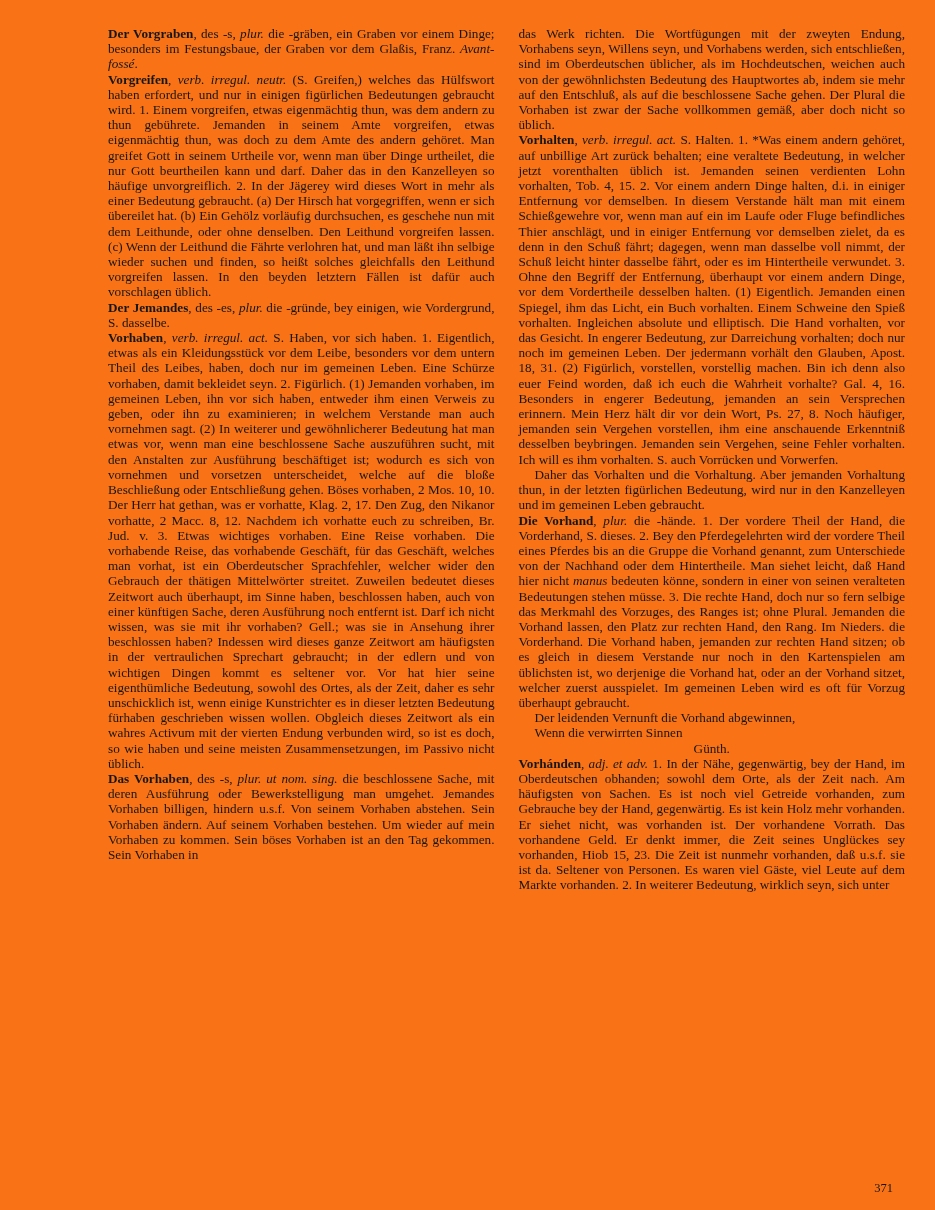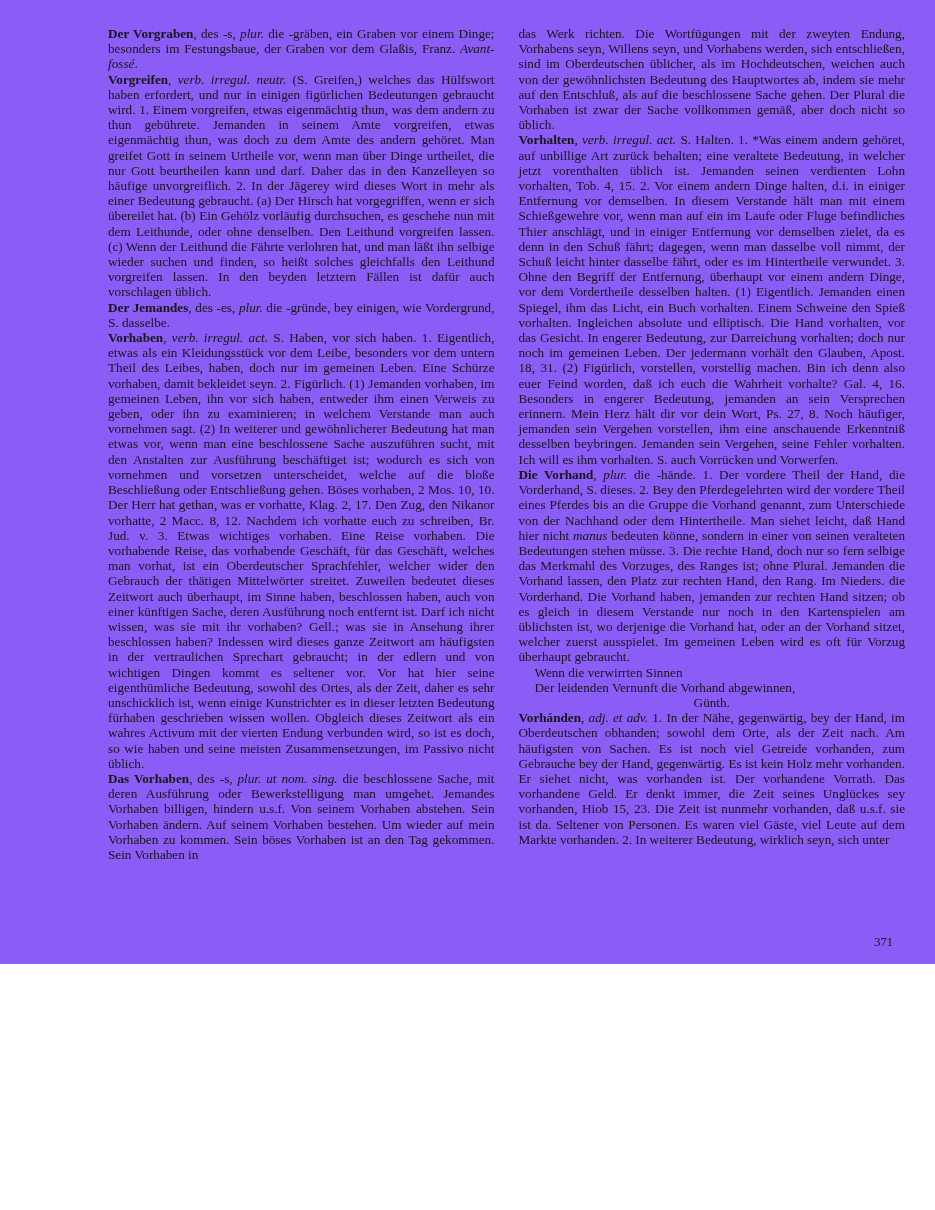--- a/index.html
+++ b/index.html
@@ -3,23 +3,23 @@
 <meta charset="utf-8">
 <style>
   html, body {
     margin: 0;
     padding: 0;
     background: #ffffff;
   }
   .page {
     position: relative;
     width: 935px;
-    height: 964px;
+    height: 1210px;
     box-sizing: border-box;
-    background: #8b5cf6;
+    background: #f97316;
     padding: 26px 30px 30px 108px;
     font-family: "Liberation Serif", "DejaVu Serif", serif;
     color: #161616;
     overflow: hidden;
   }
   .columns {
     display: flex;
     gap: 24px;
   }
   .col {
@@ -61,21 +61,22 @@
     <div class="col">
         <p class="entry"><span class="seg-b">Der Vorgraben</span><span>, des -s, </span><span class="seg-i">plur.</span><span> die -gräben, ein Graben vor einem Dinge; besonders im Festungsbaue, der Graben vor dem Glaßis, Franz. </span><span class="seg-i">Avant-fossé</span><span>.</span></p>
         <p class="entry"><span class="seg-b">Vorgreifen</span><span>, </span><span class="seg-i">verb. irregul. neutr.</span><span> (S. Greifen,) welches das Hülfswort haben erfordert, und nur in einigen figürlichen Bedeutungen gebraucht wird. 1. Einem vorgreifen, etwas eigenmächtig thun, was dem andern zu thun gebührete. Jemanden in seinem Amte vorgreifen, etwas eigenmächtig thun, was doch zu dem Amte des andern gehöret. Man greifet Gott in seinem Urtheile vor, wenn man über Dinge urtheilet, die nur Gott beurtheilen kann und darf. Daher das in den Kanzelleyen so häufige unvorgreiflich. 2. In der Jägerey wird dieses Wort in mehr als einer Bedeutung gebraucht. (a) Der Hirsch hat vorgegriffen, wenn er sich übereilet hat. (b) Ein Gehölz vorläufig durchsuchen, es geschehe nun mit dem Leithunde, oder ohne denselben. Den Leithund vorgreifen lassen. (c) Wenn der Leithund die Fährte verlohren hat, und man läßt ihn selbige wieder suchen und finden, so heißt solches gleichfalls den Leithund vorgreifen lassen. In den beyden letztern Fällen ist dafür auch vorschlagen üblich.</span></p>
         <p class="entry"><span class="seg-b">Der Jemandes</span><span>, des -es, </span><span class="seg-i">plur.</span><span> die -gründe, bey einigen, wie Vordergrund, S. dasselbe.</span></p>
         <p class="entry"><span class="seg-b">Vorhaben</span><span>, </span><span class="seg-i">verb. irregul. act.</span><span> S. Haben, vor sich haben. 1. Eigentlich, etwas als ein Kleidungsstück vor dem Leibe, besonders vor dem untern Theil des Leibes, haben, doch nur im gemeinen Leben. Eine Schürze vorhaben, damit bekleidet seyn. 2. Figürlich. (1) Jemanden vorhaben, im gemeinen Leben, ihn vor sich haben, entweder ihm einen Verweis zu geben, oder ihn zu examinieren; in welchem Verstande man auch vornehmen sagt. (2) In weiterer und gewöhnlicherer Bedeutung hat man etwas vor, wenn man eine beschlossene Sache auszuführen sucht, mit den Anstalten zur Ausführung beschäftiget ist; wodurch es sich von vornehmen und vorsetzen unterscheidet, welche auf die bloße Beschließung oder Entschließung gehen. Böses vorhaben, 2 Mos. 10, 10. Der Herr hat gethan, was er vorhatte, Klag. 2, 17. Den Zug, den Nikanor vorhatte, 2 Macc. 8, 12. Nachdem ich vorhatte euch zu schreiben, Br. Jud. v. 3. Etwas wichtiges vorhaben. Eine Reise vorhaben. Die vorhabende Reise, das vorhabende Geschäft, für das Geschäft, welches man vorhat, ist ein Oberdeutscher Sprachfehler, welcher wider den Gebrauch der thätigen Mittelwörter streitet. Zuweilen bedeutet dieses Zeitwort auch überhaupt, im Sinne haben, beschlossen haben, auch von einer künftigen Sache, deren Ausführung noch entfernt ist. Darf ich nicht wissen, was sie mit ihr vorhaben? Gell.; was sie in Ansehung ihrer beschlossen haben? Indessen wird dieses ganze Zeitwort am häufigsten in der vertraulichen Sprechart gebraucht; in der edlern und von wichtigen Dingen kommt es seltener vor. Vor hat hier seine eigenthümliche Bedeutung, sowohl des Ortes, als der Zeit, daher es sehr unschicklich ist, wenn einige Kunstrichter es in dieser letzten Bedeutung fürhaben geschrieben wissen wollen. Obgleich dieses Zeitwort als ein wahres Activum mit der vierten Endung verbunden wird, so ist es doch, so wie haben und seine meisten Zusammensetzungen, im Passivo nicht üblich.</span></p>
         <p class="entry"><span class="seg-b">Das Vorhaben</span><span>, des -s, </span><span class="seg-i">plur. ut nom. sing.</span><span> die beschlossene Sache, mit deren Ausführung oder Bewerkstelligung man umgehet. Jemandes Vorhaben billigen, hindern u.s.f. Von seinem Vorhaben abstehen. Sein Vorhaben ändern. Auf seinem Vorhaben bestehen. Um wieder auf mein Vorhaben zu kommen. Sein böses Vorhaben ist an den Tag gekommen. Sein Vorhaben in</span></p>
       </div>
     <div class="col">
         <p class="entry"><span>das Werk richten. Die Wortfügungen mit der zweyten Endung, Vorhabens seyn, Willens seyn, und Vorhabens werden, sich entschließen, sind im Oberdeutschen üblicher, als im Hochdeutschen, weichen auch von der gewöhnlichsten Bedeutung des Hauptwortes ab, indem sie mehr auf den Entschluß, als auf die beschlossene Sache gehen. Der Plural die Vorhaben ist zwar der Sache vollkommen gemäß, aber doch nicht so üblich.</span></p>
         <p class="entry"><span class="seg-b">Vorhalten</span><span>, </span><span class="seg-i">verb. irregul. act.</span><span> S. Halten. 1. *Was einem andern gehöret, auf unbillige Art zurück behalten; eine veraltete Bedeutung, in welcher jetzt vorenthalten üblich ist. Jemanden seinen verdienten Lohn vorhalten, Tob. 4, 15. 2. Vor einem andern Dinge halten, d.i. in einiger Entfernung vor demselben. In diesem Verstande hält man mit einem Schießgewehre vor, wenn man auf ein im Laufe oder Fluge befindliches Thier anschlägt, und in einiger Entfernung vor demselben zielet, da es denn in den Schuß fährt; dagegen, wenn man dasselbe voll nimmt, der Schuß leicht hinter dasselbe fährt, oder es im Hintertheile verwundet. 3. Ohne den Begriff der Entfernung, überhaupt vor einem andern Dinge, vor dem Vordertheile desselben halten. (1) Eigentlich. Jemanden einen Spiegel, ihm das Licht, ein Buch vorhalten. Einem Schweine den Spieß vorhalten. Ingleichen absolute und elliptisch. Die Hand vorhalten, vor das Gesicht. In engerer Bedeutung, zur Darreichung vorhalten; doch nur noch im gemeinen Leben. Der jedermann vorhält den Glauben, Apost. 18, 31. (2) Figürlich, vorstellen, vorstellig machen. Bin ich denn also euer Feind worden, daß ich euch die Wahrheit vorhalte? Gal. 4, 16. Besonders in engerer Bedeutung, jemanden an sein Versprechen erinnern. Mein Herz hält dir vor dein Wort, Ps. 27, 8. Noch häufiger, jemanden sein Vergehen vorstellen, ihm eine anschauende Erkenntniß desselben beybringen. Jemanden sein Vergehen, seine Fehler vorhalten. Ich will es ihm vorhalten. S. auch Vorrücken und Vorwerfen.</span></p>
+        <p class="indent"><span>Daher das Vorhalten und die Vorhaltung. Aber jemanden Vorhaltung thun, in der letzten figürlichen Bedeutung, wird nur in den Kanzelleyen und im gemeinen Leben gebraucht.</span></p>
         <p class="entry"><span class="seg-b">Die Vorhand</span><span>, </span><span class="seg-i">plur.</span><span> die -hände. 1. Der vordere Theil der Hand, die Vorderhand, S. dieses. 2. Bey den Pferdegelehrten wird der vordere Theil eines Pferdes bis an die Gruppe die Vorhand genannt, zum Unterschiede von der Nachhand oder dem Hintertheile. Man siehet leicht, daß Hand hier nicht </span><span class="seg-i">manus</span><span> bedeuten könne, sondern in einer von seinen veralteten Bedeutungen stehen müsse. 3. Die rechte Hand, doch nur so fern selbige das Merkmahl des Vorzuges, des Ranges ist; ohne Plural. Jemanden die Vorhand lassen, den Platz zur rechten Hand, den Rang. Im Nieders. die Vorderhand. Die Vorhand haben, jemanden zur rechten Hand sitzen; ob es gleich in diesem Verstande nur noch in den Kartenspielen am üblichsten ist, wo derjenige die Vorhand hat, oder an der Vorhand sitzet, welcher zuerst ausspielet. Im gemeinen Leben wird es oft für Vorzug überhaupt gebraucht.</span></p>
+        <p class="verse"><span>Der leidenden Vernunft die Vorhand abgewinnen,</span></p>
         <p class="verse"><span>Wenn die verwirrten Sinnen</span></p>
-        <p class="verse"><span>Der leidenden Vernunft die Vorhand abgewinnen,</span></p>
         <p class="right"><span>Günth.</span></p>
         <p class="entry"><span class="seg-b">Vorhánden</span><span>, </span><span class="seg-i">adj. et adv.</span><span> 1. In der Nähe, gegenwärtig, bey der Hand, im Oberdeutschen obhanden; sowohl dem Orte, als der Zeit nach. Am häufigsten von Sachen. Es ist noch viel Getreide vorhanden, zum Gebrauche bey der Hand, gegenwärtig. Es ist kein Holz mehr vorhanden. Er siehet nicht, was vorhanden ist. Der vorhandene Vorrath. Das vorhandene Geld. Er denkt immer, die Zeit seines Unglückes sey vorhanden, Hiob 15, 23. Die Zeit ist nunmehr vorhanden, daß u.s.f. sie ist da. Seltener von Personen. Es waren viel Gäste, viel Leute auf dem Markte vorhanden. 2. In weiterer Bedeutung, wirklich seyn, sich unter</span></p>
       </div>
   </div>
   <div class="pagenum">371</div>
 </div>
 
 </body></html>

